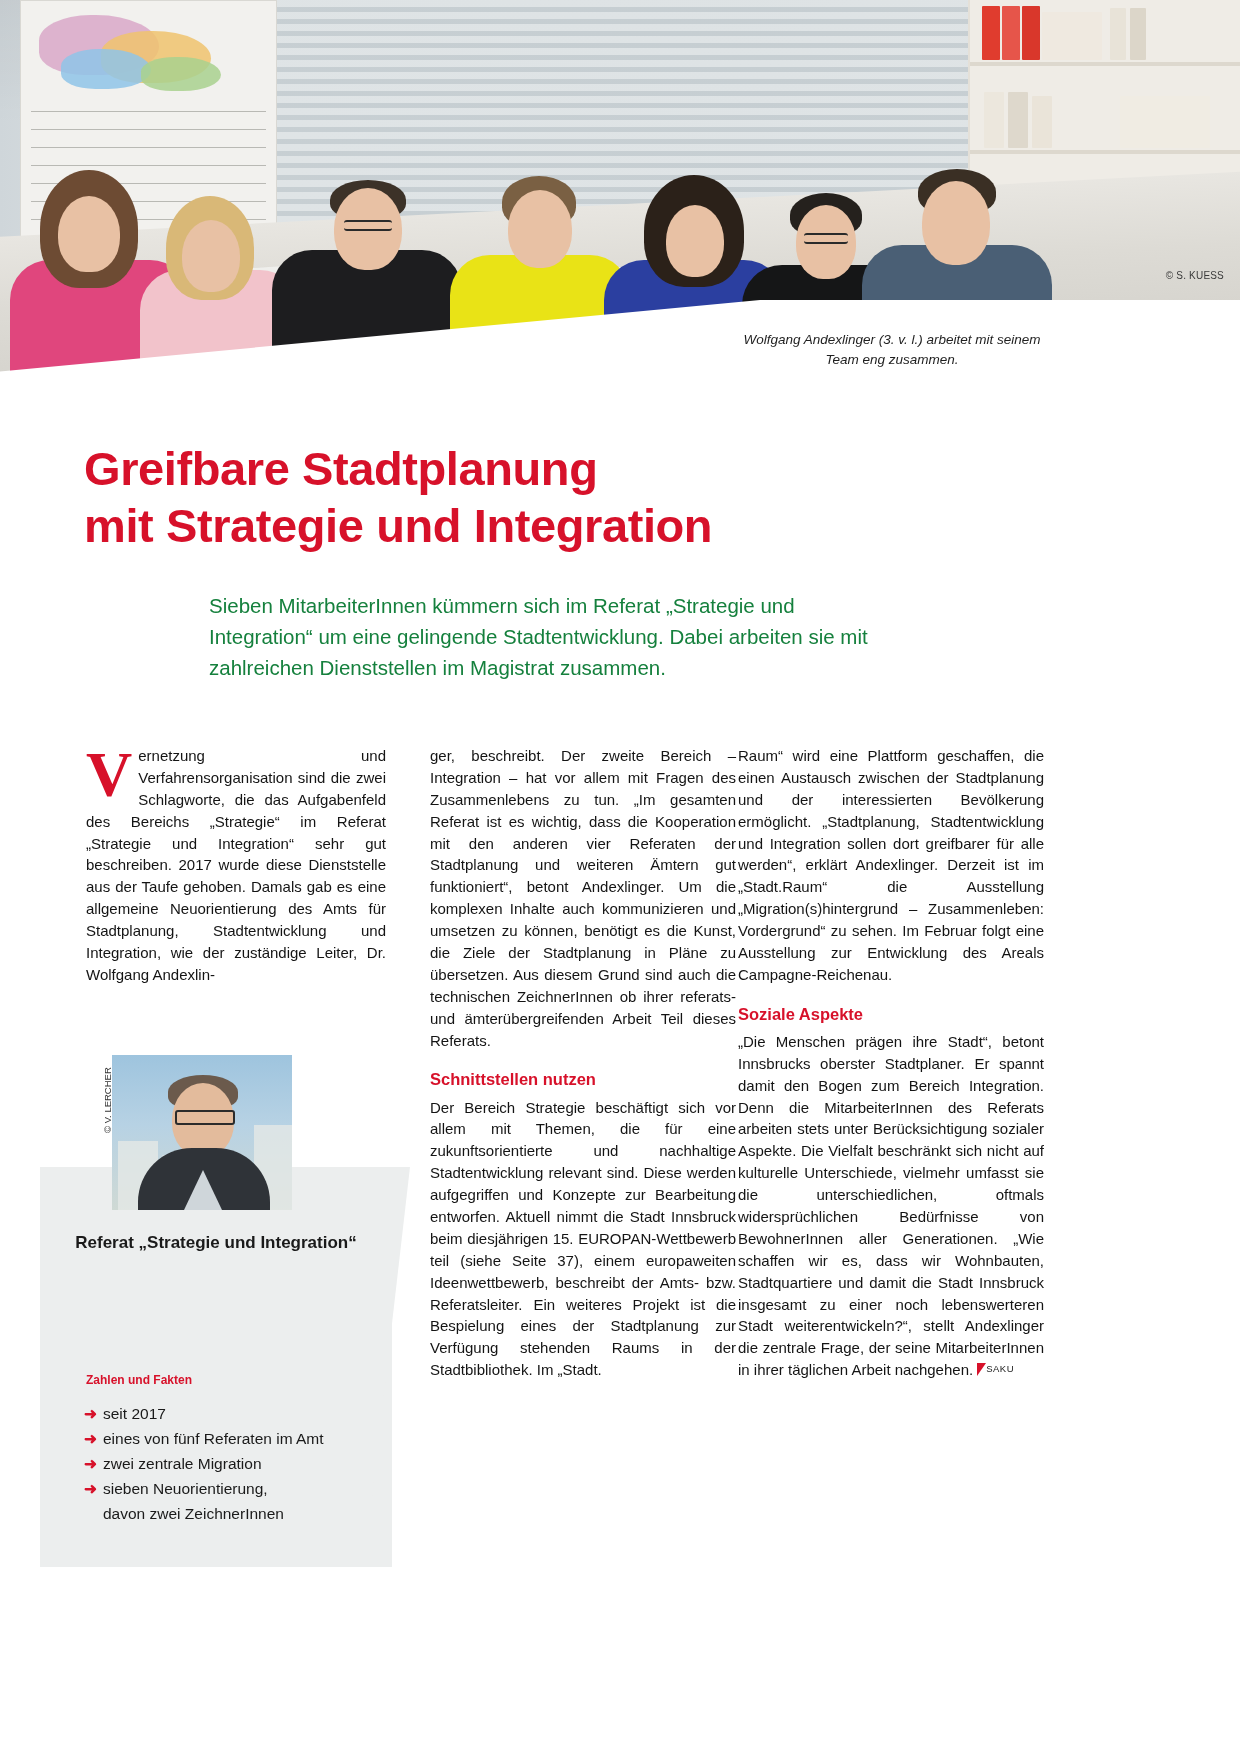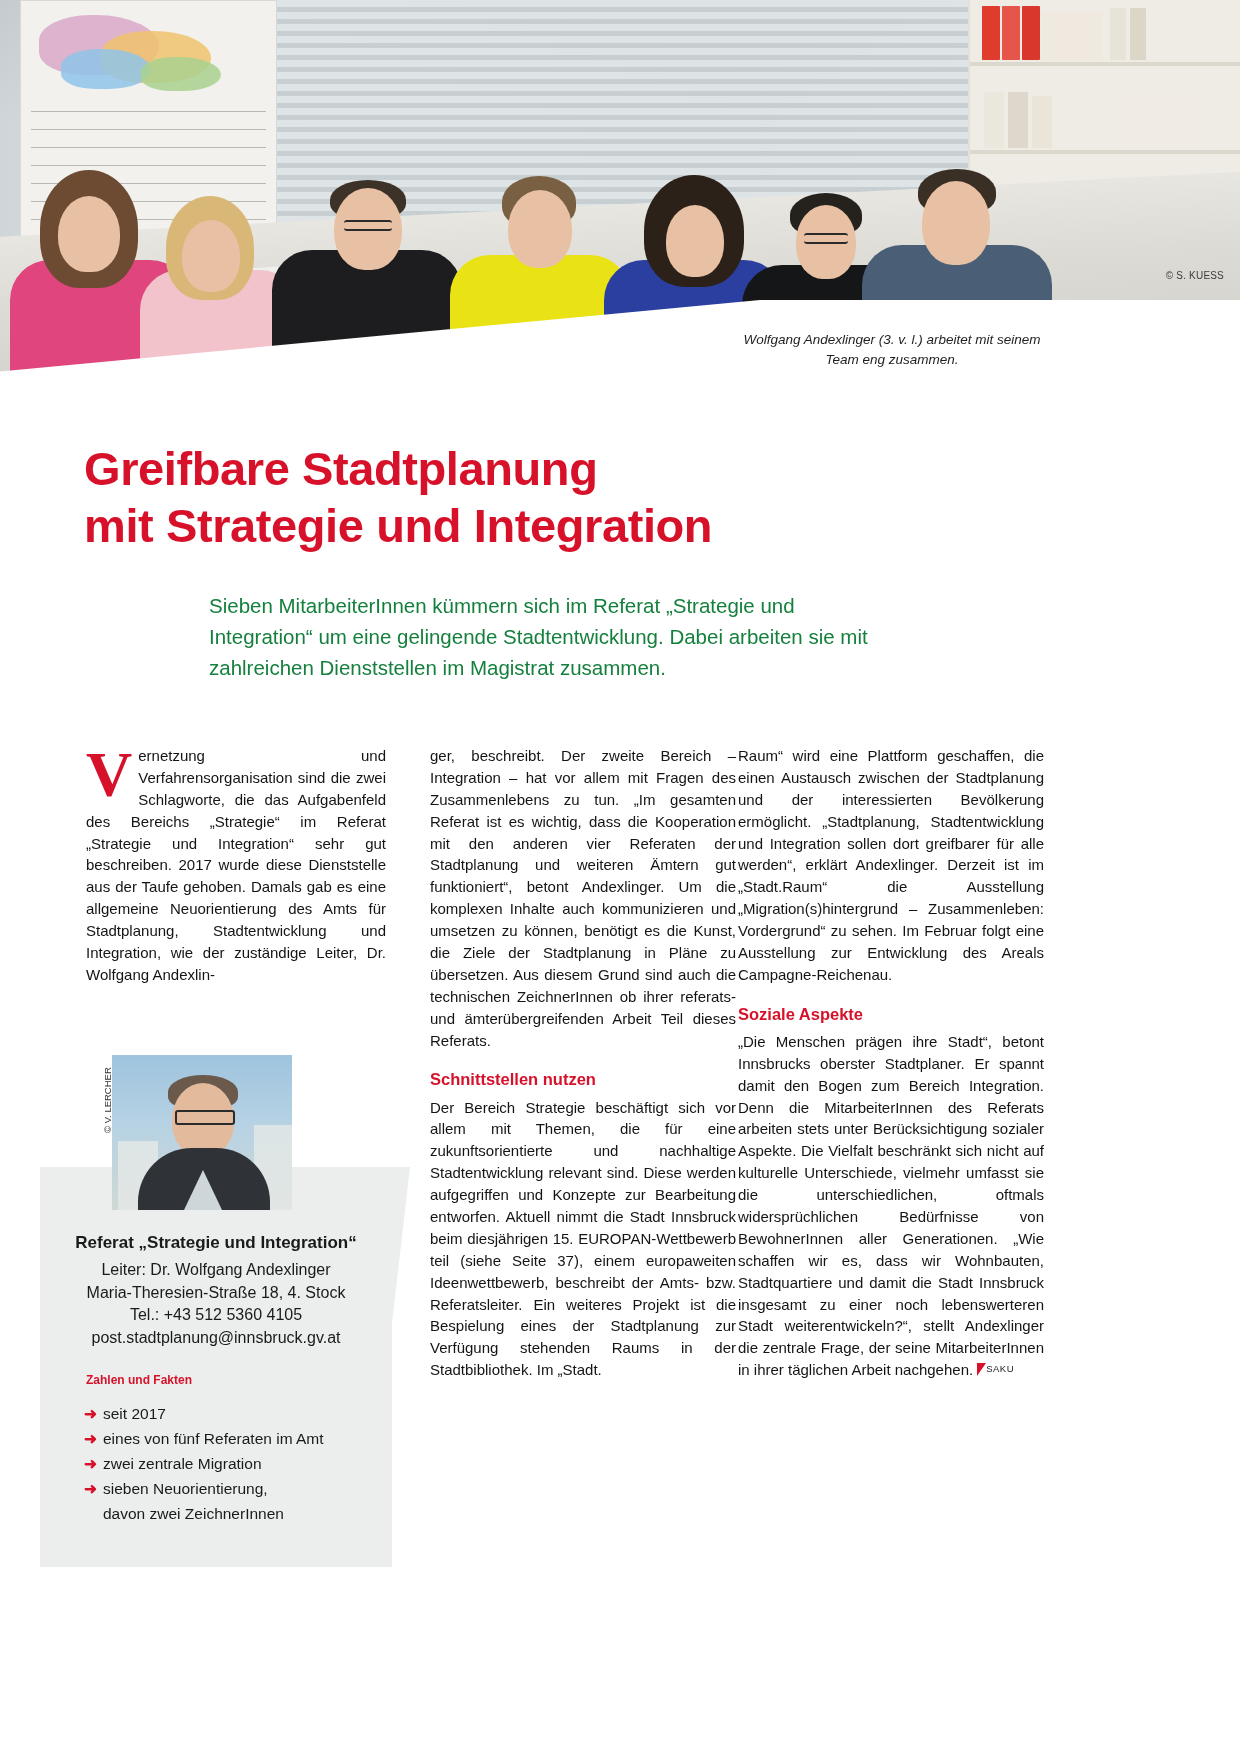--- a/index.html
+++ b/index.html
@@ -413,26 +413,20 @@
     <div class="ap-bldg" style="left:50px; top:100px; width:26px; height:56px; opacity:.5;"></div>
     <div class="ap-hair"></div>
     <div class="ap-head"></div>
     <div class="ap-glasses"></div>
     <div class="ap-body"></div>
     <div class="ap-shirt"></div>
   </div>
   <div class="author-credit">© V. LERCHER</div>
 
   <div class="info-title">Referat „Strategie und Integration“</div>
-  <div class="info-lines">
-    <div>Leiter: Dr. Wolfgang Andexlinger</div>
-    <div>Maria-Theresien-Straße 18, 4. Stock</div>
-    <div>Tel.: +43 512 5360 4105</div>
-    <div>post.stadtplanung@innsbruck.gv.at</div>
-  </div>
 
   <div class="facts-title">Zahlen und Fakten</div>
   <div class="facts-list">
     <div class="item">
       <span class="arrow">➜</span>
       <span>seit 2017</span>
     </div>
     <div class="item">
       <span class="arrow">➜</span>
       <span>eines von fünf Referaten im Amt</span>

